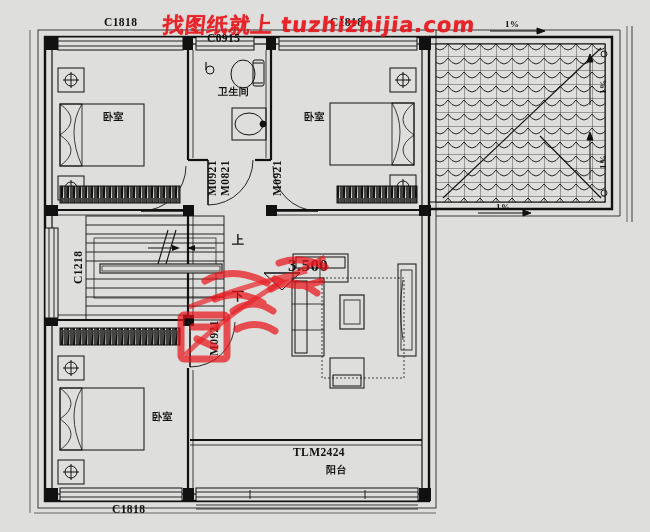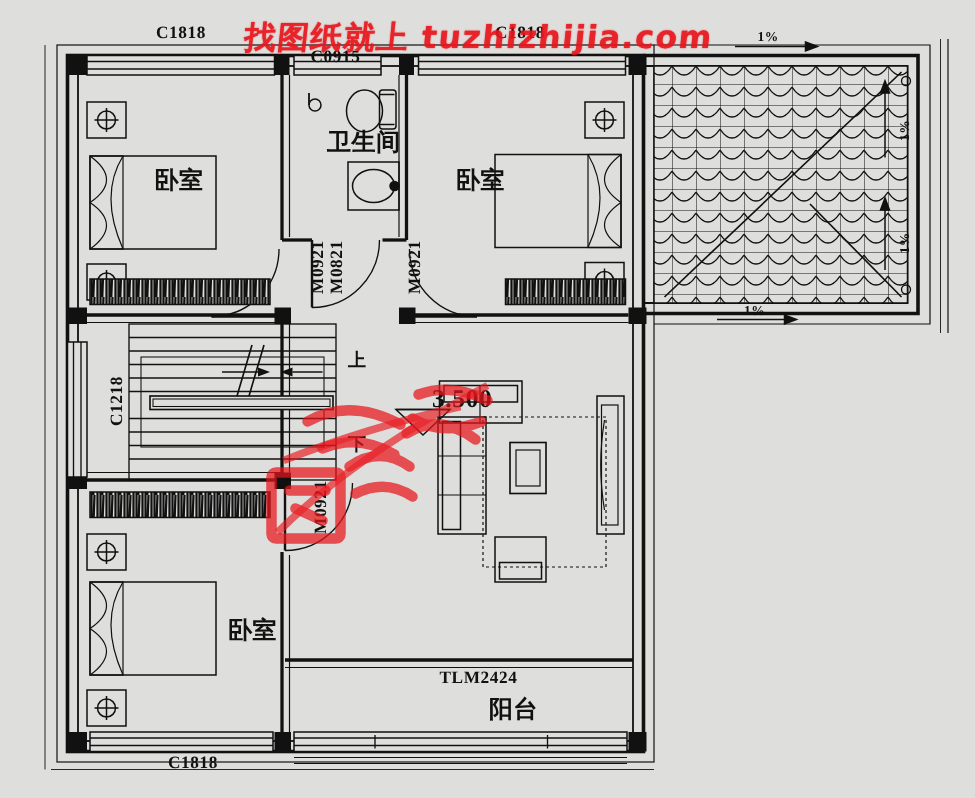--- a/index.html
+++ b/index.html
@@ -14,21 +14,21 @@
     position:absolute;left:0;top:0;width:650px;height:532px;
   }
   .lbl{
     position:absolute;
     font-family:"Liberation Serif", serif;
     color:#111;
     white-space:nowrap;
     letter-spacing:.4px;
   }
   .lbl.code{ font-size:11.5px; font-weight:700; }
-  .lbl.room{ font-size:16px; font-weight:700; font-family:"DejaVu Sans", sans-serif;}
+  .lbl.room{ font-size:10px; font-weight:700; font-family:"DejaVu Sans", sans-serif;}
   .lbl.small{ font-size:9px; font-weight:700;}
   .lbl.elev{ font-size:17px; font-weight:700;}
   .rot90{ transform:rotate(-90deg); transform-origin:left top;}
   .wm{
     position:absolute;
     color:#e8151b;
     font-family:"DejaVu Sans", sans-serif;
     font-weight:700;
     pointer-events:none;
     opacity:.92;

